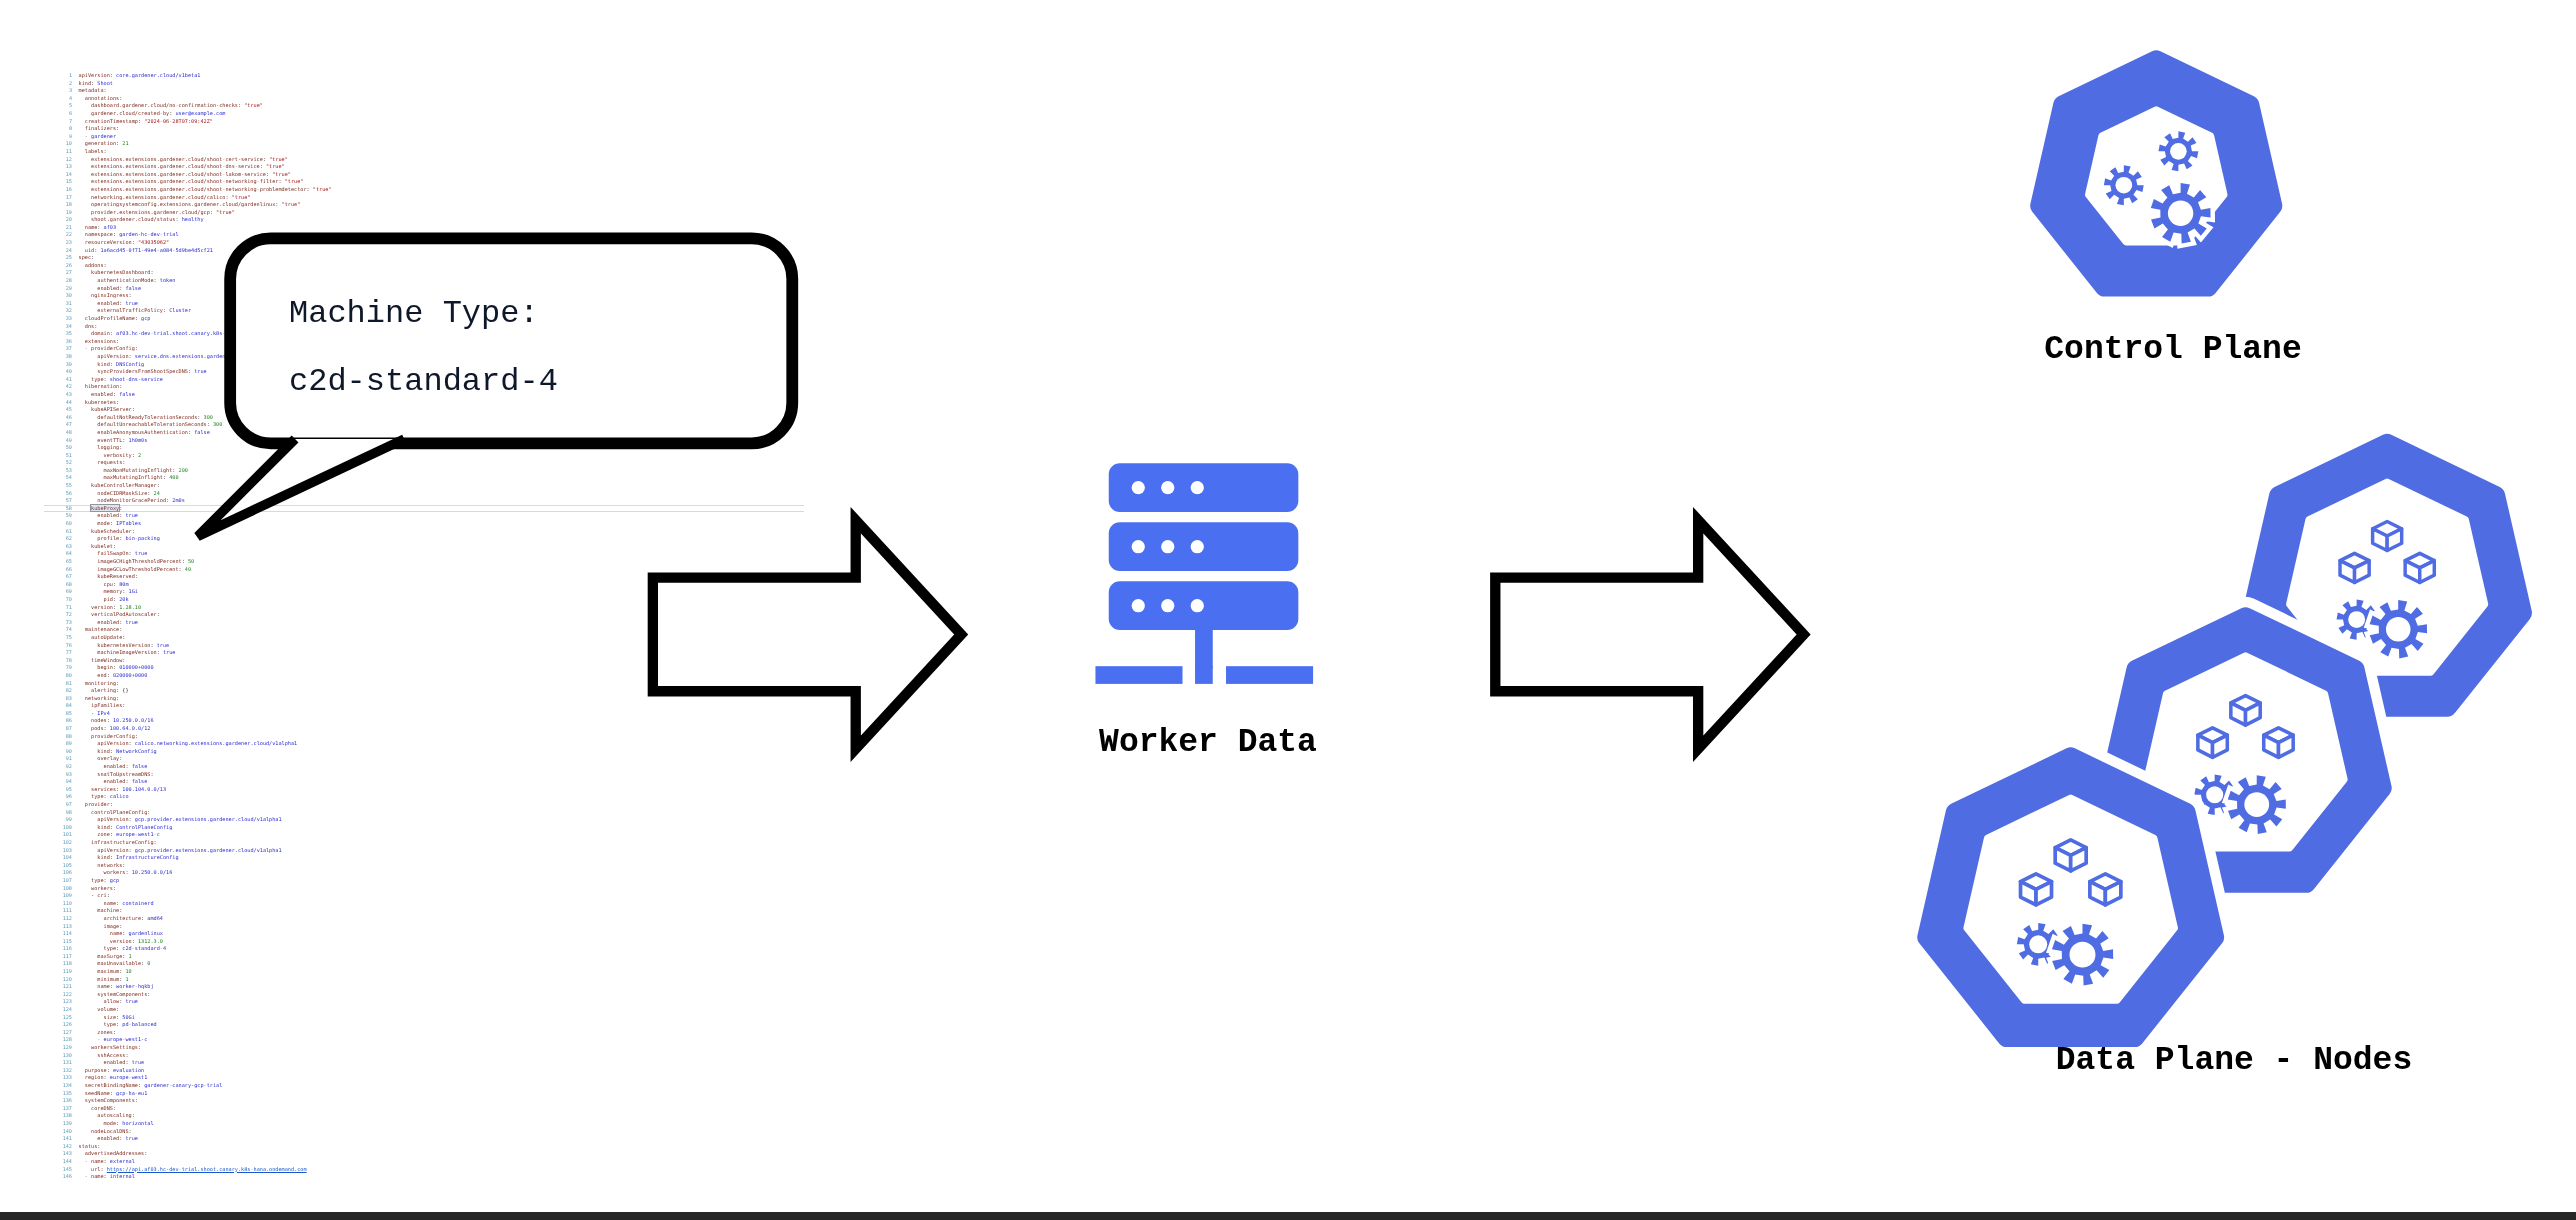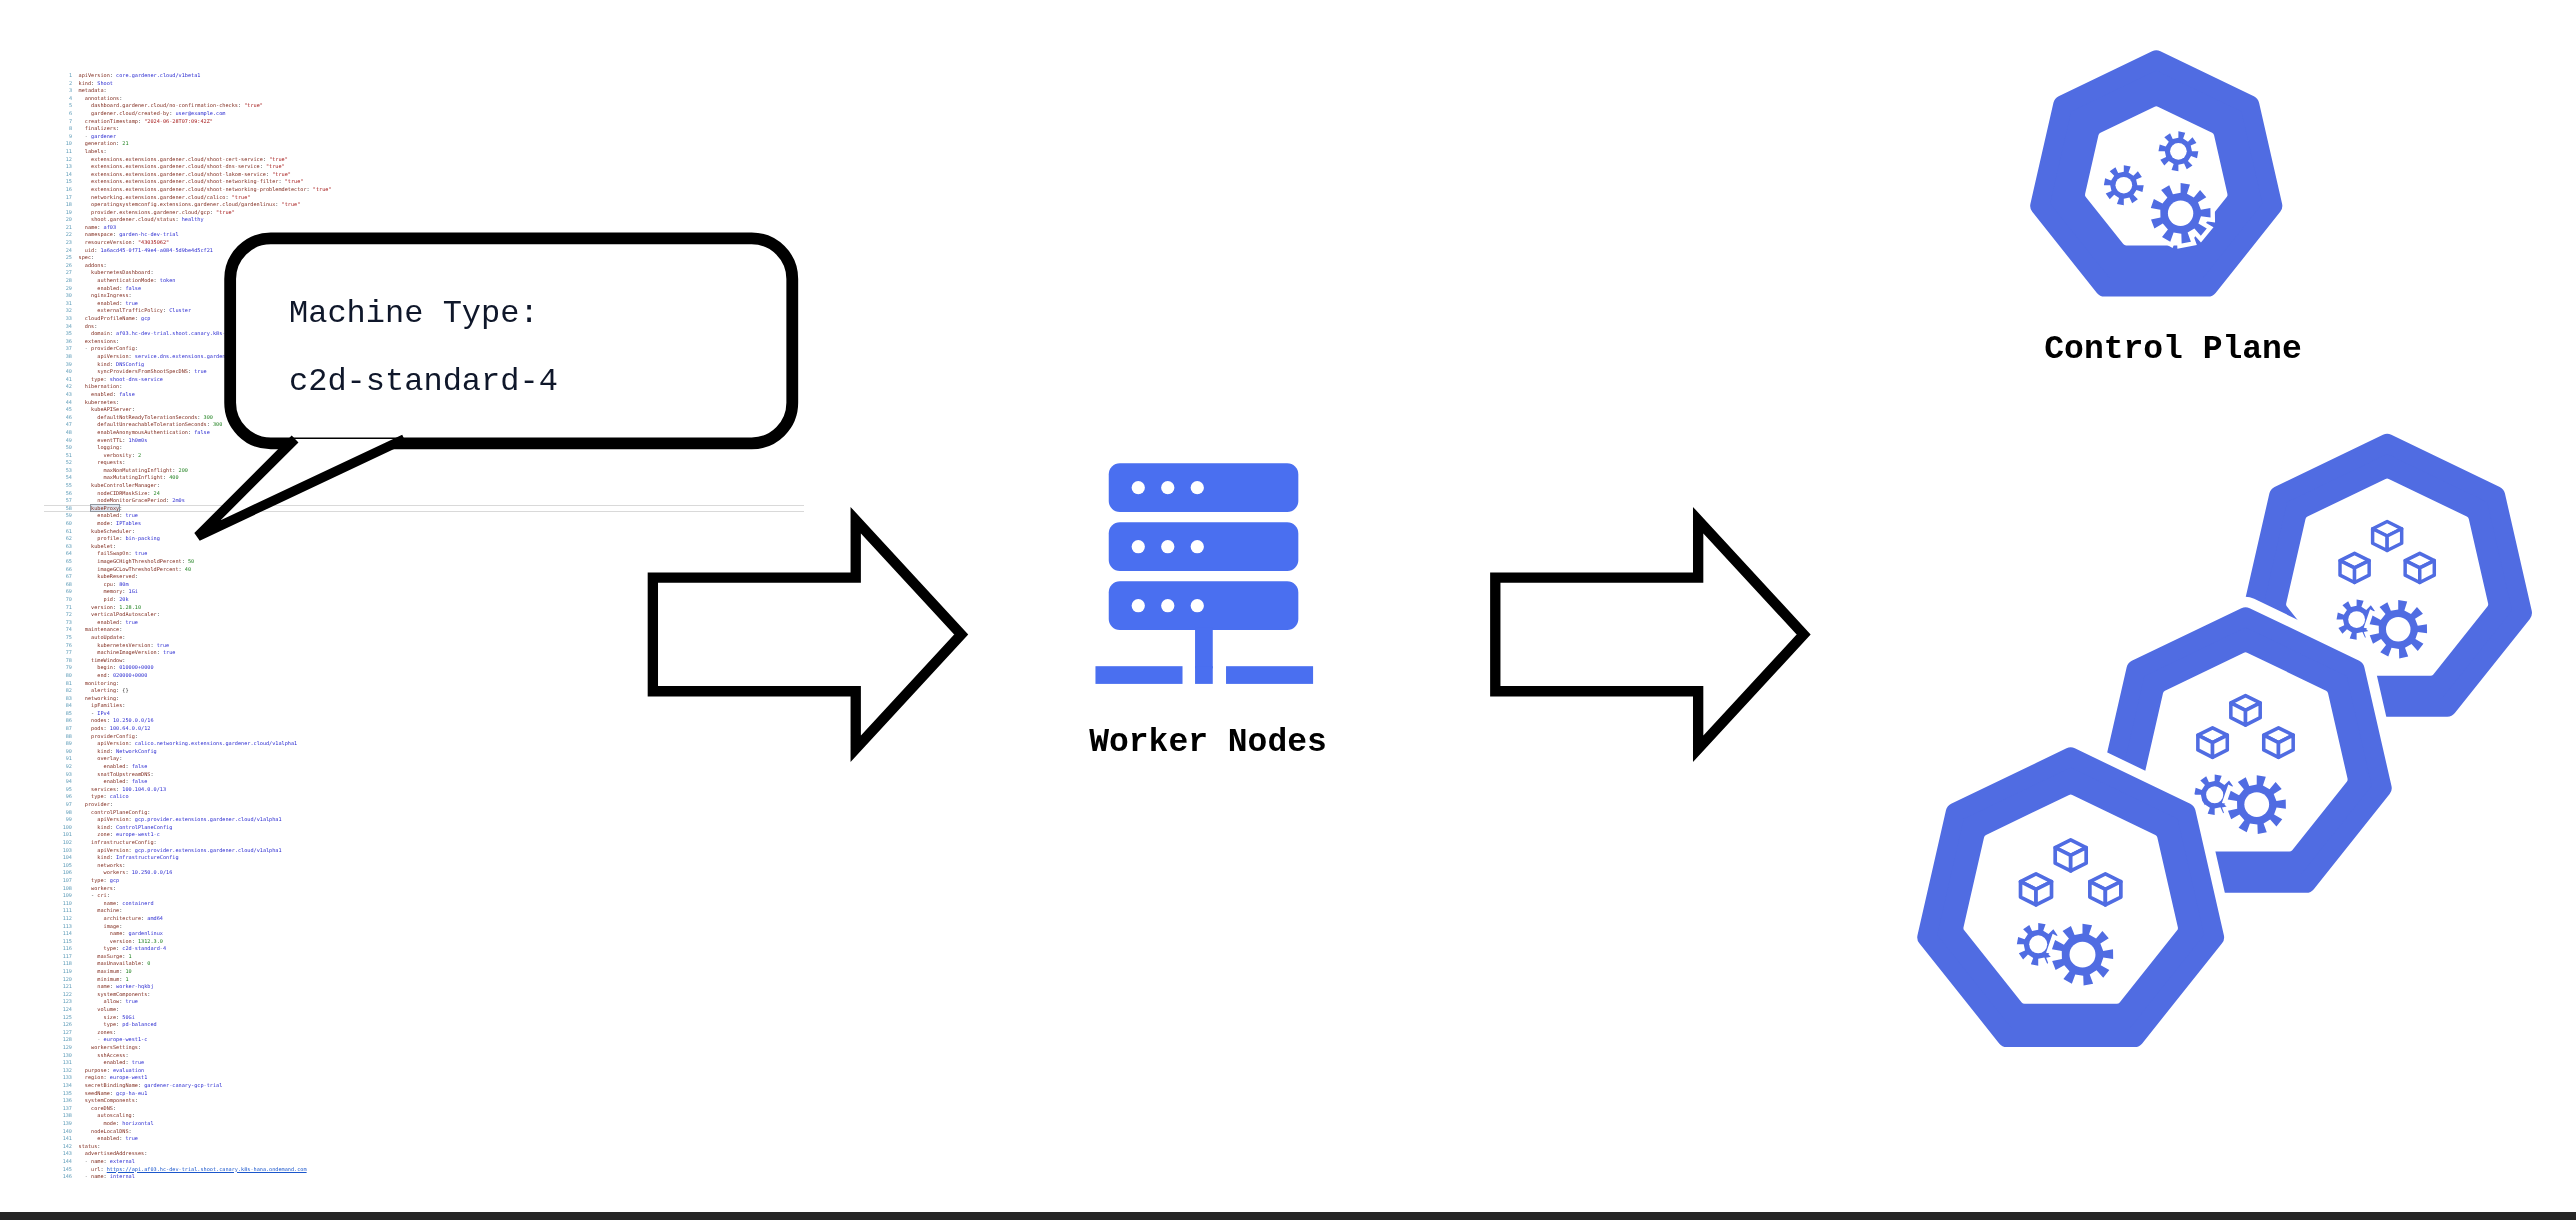--- a/index.html
+++ b/index.html
@@ -289,18 +289,19 @@
         <circle cx="2763" cy="1280" r="12.2" fill="#fff"></circle>
         <path d="M2823.0 1252.0 L2836.0 1254.1 L2831.8 1266.8 L2841.4 1272.1 L2850.0 1261.8 L2858.6 1271.7 L2847.2 1278.9 L2851.1 1289.0 L2864.4 1286.7 L2864.6 1299.8 L2851.3 1298.0 L2847.7 1308.3 L2859.4 1315.0 L2851.1 1325.2 L2842.1 1315.2 L2832.8 1320.8 L2837.4 1333.5 L2824.5 1336.0 L2824.0 1322.5 L2813.2 1320.8 L2808.6 1333.5 L2797.1 1327.1 L2805.4 1316.5 L2798.3 1308.3 L2786.6 1315.0 L2781.9 1302.7 L2795.1 1299.9 L2794.9 1289.0 L2781.6 1286.7 L2785.9 1274.3 L2797.8 1280.6 L2804.6 1272.1 L2796.0 1261.8 L2807.3 1255.1 L2812.3 1267.5 L2823.0 1265.4 Z" fill="#fff" stroke="#fff" stroke-width="12"></path>
         <path d="M2823.0 1252.0 L2836.0 1254.1 L2831.8 1266.8 L2841.4 1272.1 L2850.0 1261.8 L2858.6 1271.7 L2847.2 1278.9 L2851.1 1289.0 L2864.4 1286.7 L2864.6 1299.8 L2851.3 1298.0 L2847.7 1308.3 L2859.4 1315.0 L2851.1 1325.2 L2842.1 1315.2 L2832.8 1320.8 L2837.4 1333.5 L2824.5 1336.0 L2824.0 1322.5 L2813.2 1320.8 L2808.6 1333.5 L2797.1 1327.1 L2805.4 1316.5 L2798.3 1308.3 L2786.6 1315.0 L2781.9 1302.7 L2795.1 1299.9 L2794.9 1289.0 L2781.6 1286.7 L2785.9 1274.3 L2797.8 1280.6 L2804.6 1272.1 L2796.0 1261.8 L2807.3 1255.1 L2812.3 1267.5 L2823.0 1265.4 Z" fill="#506ce2"></path>
         <circle cx="2823" cy="1294" r="17.6" fill="#fff"></circle>
       </g>
   </svg>
 
   <div class="co" id="co1">Machine Type:</div>
   <div class="co" id="co2">c2d-standard-4</div>
 
-  <div class="lbl" id="lbl-worker">Worker Nodes</div>
+  <div class="lbl" id="lbl-worker">Worker Data</div>
   <div class="lbl" id="lbl-control">Control Plane</div>
+  <div class="lbl" id="lbl-data">Data Plane - Nodes</div>
 
   <div id="bbar"></div>
 </div>
 
 
 </body></html>

